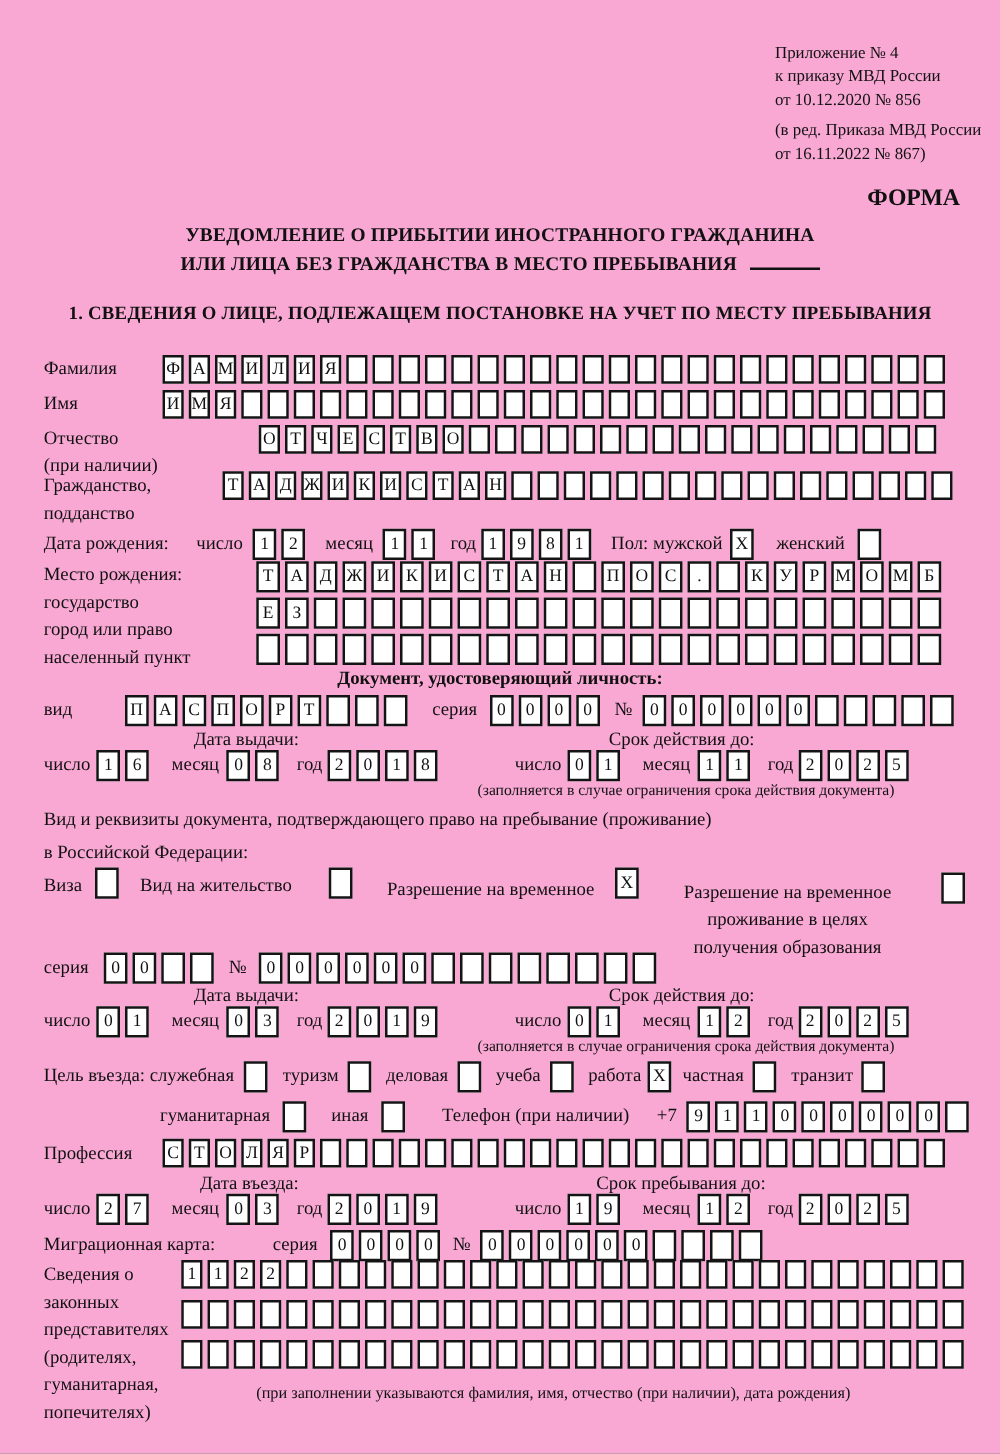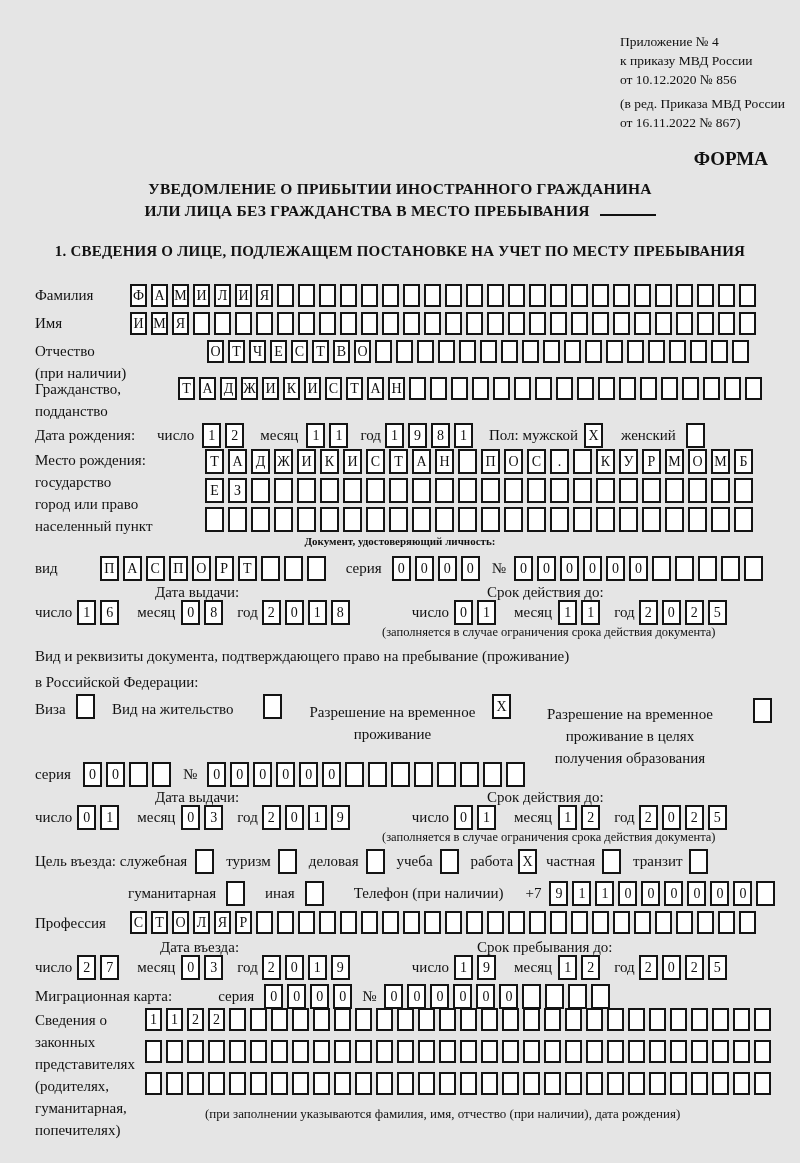--- a/index.html
+++ b/index.html
@@ -1,21 +1,21 @@
 <!DOCTYPE html>
 <html><head>
 <meta charset="utf-8">
 <style>
   * { box-sizing: border-box; margin: 0; padding: 0; }
   html,body { background:#888; }
   #page {
     position: relative;
     width: 800px; height: 1163px;
     margin: 0 auto;
-    background: #e5e5e5;
+    background: #f9a8d4;
     font-family: "Liberation Serif", serif;
     color: #111;
     overflow: hidden;
   }
   .abs { position: absolute; }
   .lbl { font-size: 15px; white-space: nowrap; }
   .small-note { font-size: 12.5px; white-space: nowrap; }
   .bold { font-weight: bold; }
   .center { text-align: center; }
   .flexrow { display: flex; align-items: center; }
@@ -290,21 +290,21 @@
       <span class="cell"></span>
       <span class="cell"></span>
       <span class="cell"></span>
       <span class="cell"></span>
       <span class="cell"></span>
       <span class="cell"></span>
       <span class="cell"></span>
       <span class="cell"></span>
     </span>
 
-  <div class="abs bold center" style="top:535px; width:100%; font-size:11px;">Документ, удостоверяющий личность:</div>
+  <div class="abs bold center" style="top:535px; width:100%; font-size:15px;">Документ, удостоверяющий личность:</div>
 
   <div class="abs flexrow" style="left:35px; top:556px;">
     <span class="lbl" style="margin-right:42px;">вид</span>
     <span class="cells bg">
         <span class="cell">П</span>
         <span class="cell">А</span>
         <span class="cell">С</span>
         <span class="cell">П</span>
         <span class="cell">О</span>
         <span class="cell">Р</span>
@@ -385,21 +385,20 @@
   <span class="abs cells bg" style="left:76px; top:694px;">
       <span class="cell"></span>
     </span>
   <span class="abs lbl" style="left:112px; top:701px;">Вид на жительство</span>
   <span class="abs cells bg" style="left:263px; top:694px;">
       <span class="cell"></span>
     </span>
 
   <div class="abs center" style="left:300px; top:701px; width:185px; font-size:15px; line-height:22px;">
     <div>Разрешение на временное</div>
-    <div>проживание</div>
   </div>
   <span class="abs cells bg" style="left:492px; top:694px;">
       <span class="cell">X</span>
     </span>
 
   <div class="abs center" style="left:540px; top:703px; width:180px; font-size:15px; line-height:22px;">
     <div>Разрешение на временное</div>
     <div>проживание в целях</div>
     <div>получения образования</div>
   </div>

